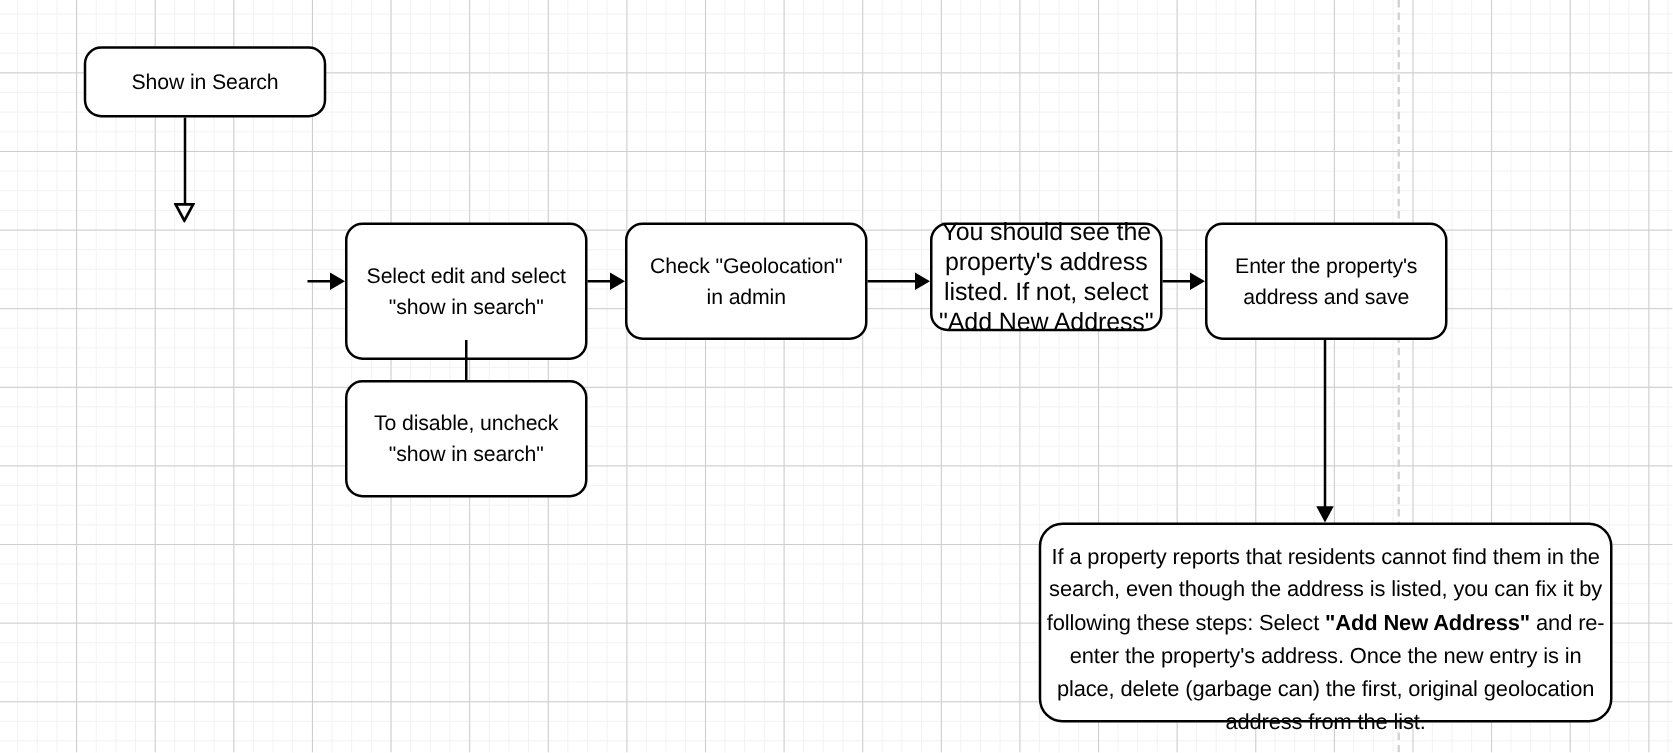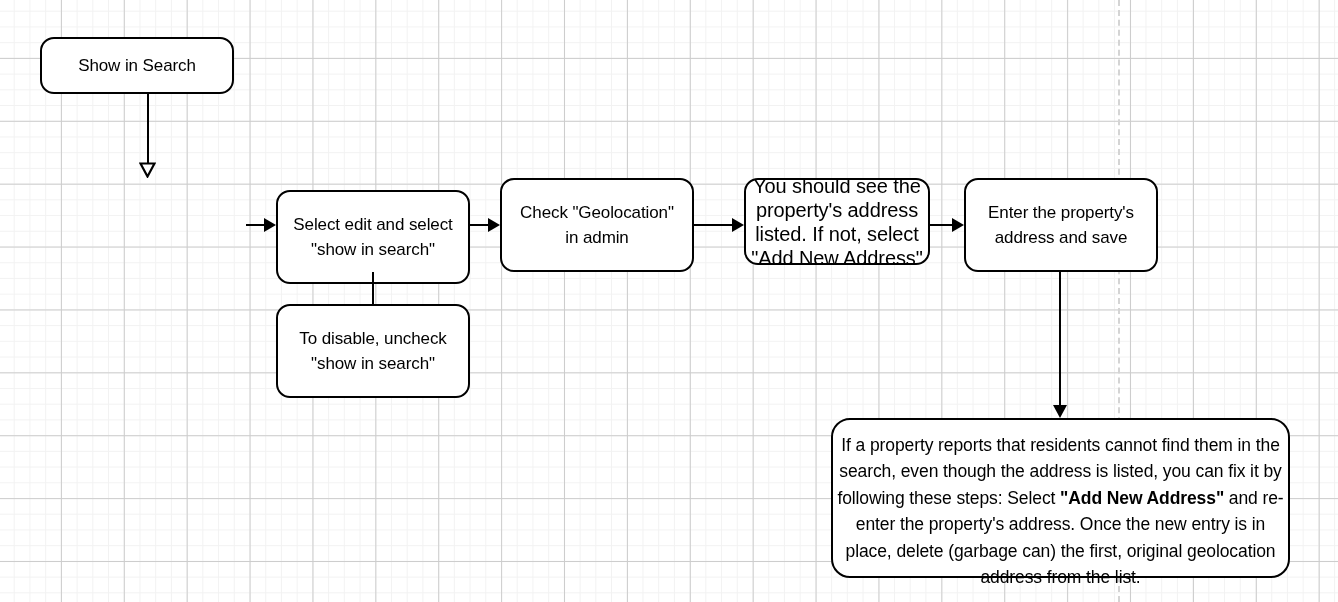--- a/index.html
+++ b/index.html
@@ -102,36 +102,36 @@
   }
   .head-down-hollow svg { display: block; }
 </style>
 </head>
 <body>
 
 <div id="canvas">
 
   <div class="pagebreak" style="left:1118px"></div>
 
-  <div class="node tight" style="left:40px; top:37px; width:194px; height:57px;">
+  <div class="node tight" style="left:67px; top:37px; width:194px; height:57px;">
     <span class="txt">Show in Search</span>
   </div>
 
   <div class="conn conn-v" style="left:147px; top:94px; height:71px;"></div>
   <div class="head head-down-hollow" style="left:139px; top:162px;">
     <svg width="17" height="16" viewBox="0 0 17 16">
       <polygon points="1.5,1.5 15.5,1.5 8.5,14.5" fill="#ffffff" stroke="#000000" stroke-width="2.2"></polygon>
     </svg>
   </div>
 
 
   <div class="conn conn-h" style="left:246px; top:224px; width:22px;"></div>
   <div class="head head-right" style="left:264px; top:218px;"></div>
 
-  <div class="node" style="left:276px; top:190px; width:194px; height:94px;">
+  <div class="node" style="left:276px; top:178px; width:194px; height:110px;">
     <span class="txt">Select edit and select
 "show in search"</span>
   </div>
 
   <div class="conn conn-h" style="left:470px; top:224px; width:22px;"></div>
   <div class="head head-right" style="left:488px; top:218px;"></div>
 
   <div class="node" style="left:500px; top:178px; width:194px; height:94px;">
     <span class="txt">Check "Geolocation"
 in admin</span>

